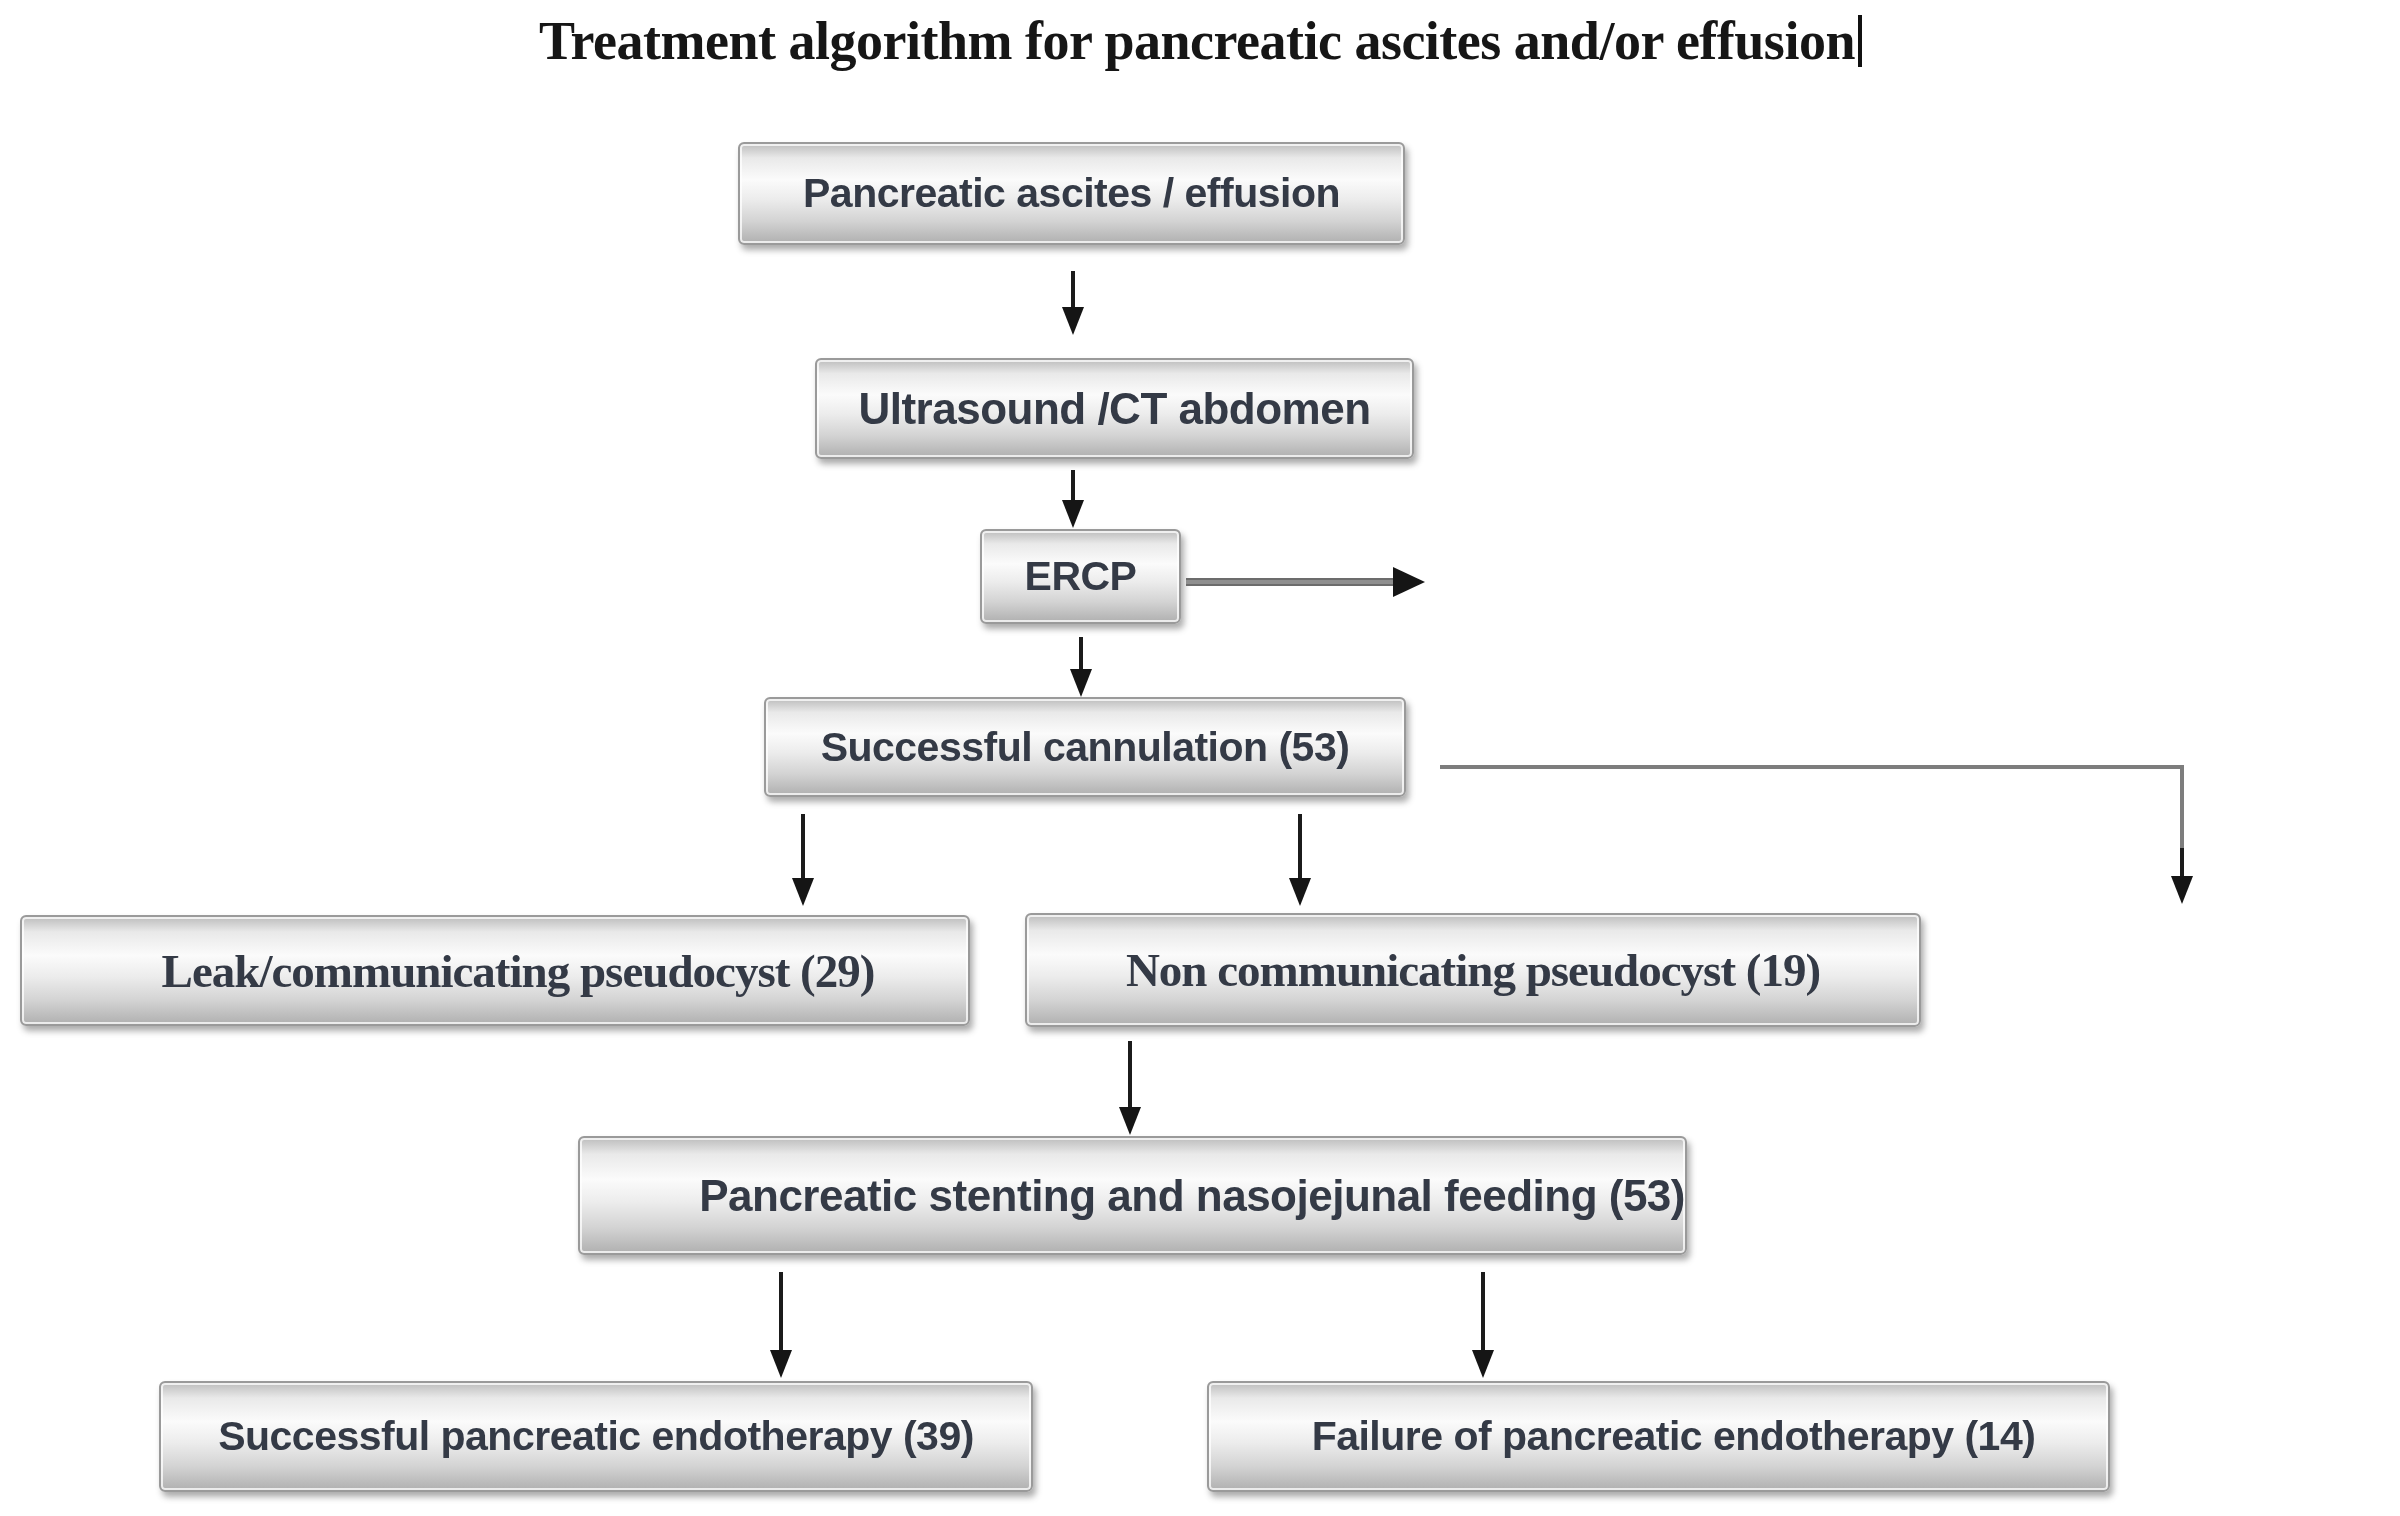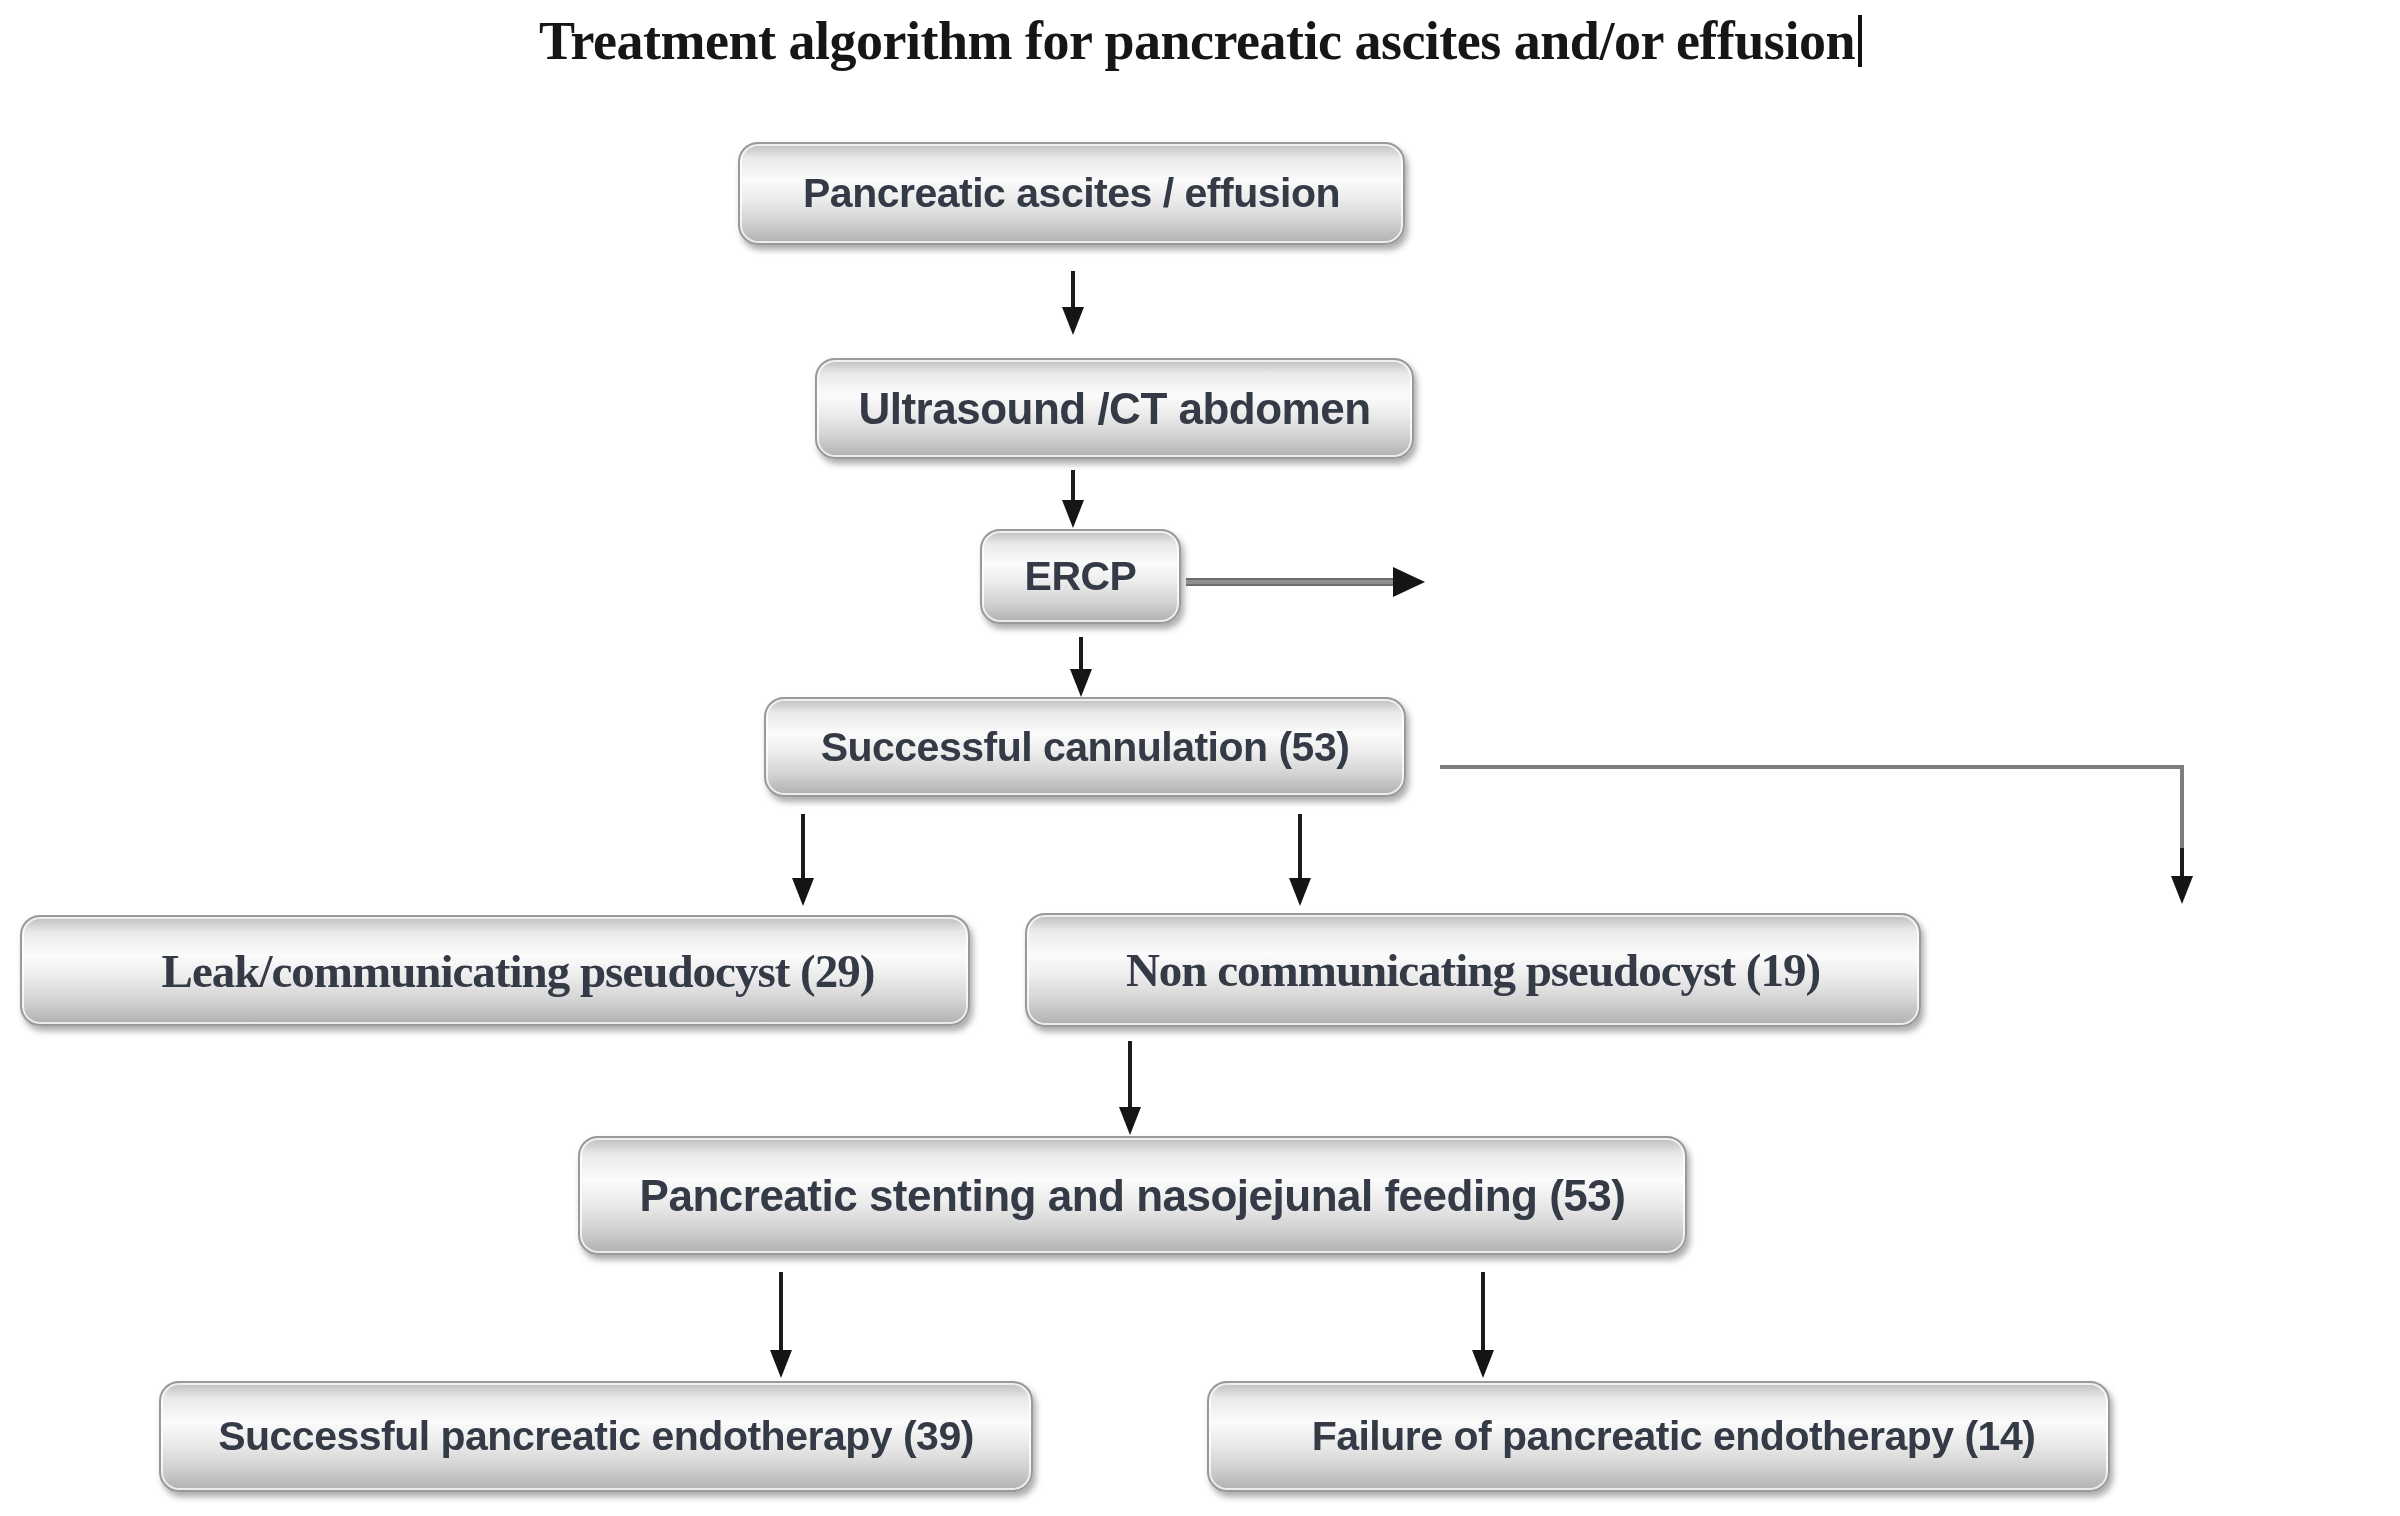--- a/index.html
+++ b/index.html
@@ -25,21 +25,21 @@
     display:inline-block;width:4px;height:52px;
     background:#111;margin-left:3px;vertical-align:-8px;
   }
   
   .node{
     position:absolute;
     box-sizing:border-box;
     display:flex;align-items:center;justify-content:center;
     text-align:center;
     border:2px solid #9a9a9a;
-    border-radius:20px;
+    border-radius:6px;
     background:linear-gradient(180deg,#bdbdbd 0%,#e9e9e9 14%,#fbfbfb 36%,#ececec 56%,#d3d3d3 78%,#b0b0b0 100%);
     box-shadow:3px 5px 6px rgba(70,70,70,0.45), inset 0 0 0 2px rgba(255,255,255,0.75);
     color:#343a46;
     font-weight:700;
     font-size:41px;
     letter-spacing:-0.5px;
     white-space:nowrap;
   }
   .node.serif{
     font-family:"Liberation Serif", serif;
@@ -143,21 +143,21 @@
   <div class="node serif" style="left:1025px;top:913px;width:896px;height:114px;">
     <span>Non communicating pseudocyst (19)</span>
   </div>
 
 
   <div class="varrow" style="left:1118px;top:1041px;height:94px;">
     <div class="stem"></div>
       <div class="head"></div>
   </div>
 
-  <div class="node mid" style="left:542px;top:1136px;width:1109px;height:119px;">
+  <div class="node mid" style="left:542px;top:1136px;width:1109px;height:119px;justify-content:flex-end;">
     <span>Pancreatic stenting and nasojejunal feeding (53)</span>
   </div>
 
   <div class="varrow" style="left:769px;top:1272px;height:106px;">
     <div class="stem"></div>
       <div class="head"></div>
   </div>
   <div class="varrow" style="left:1471px;top:1272px;height:106px;">
     <div class="stem"></div>
       <div class="head"></div>

